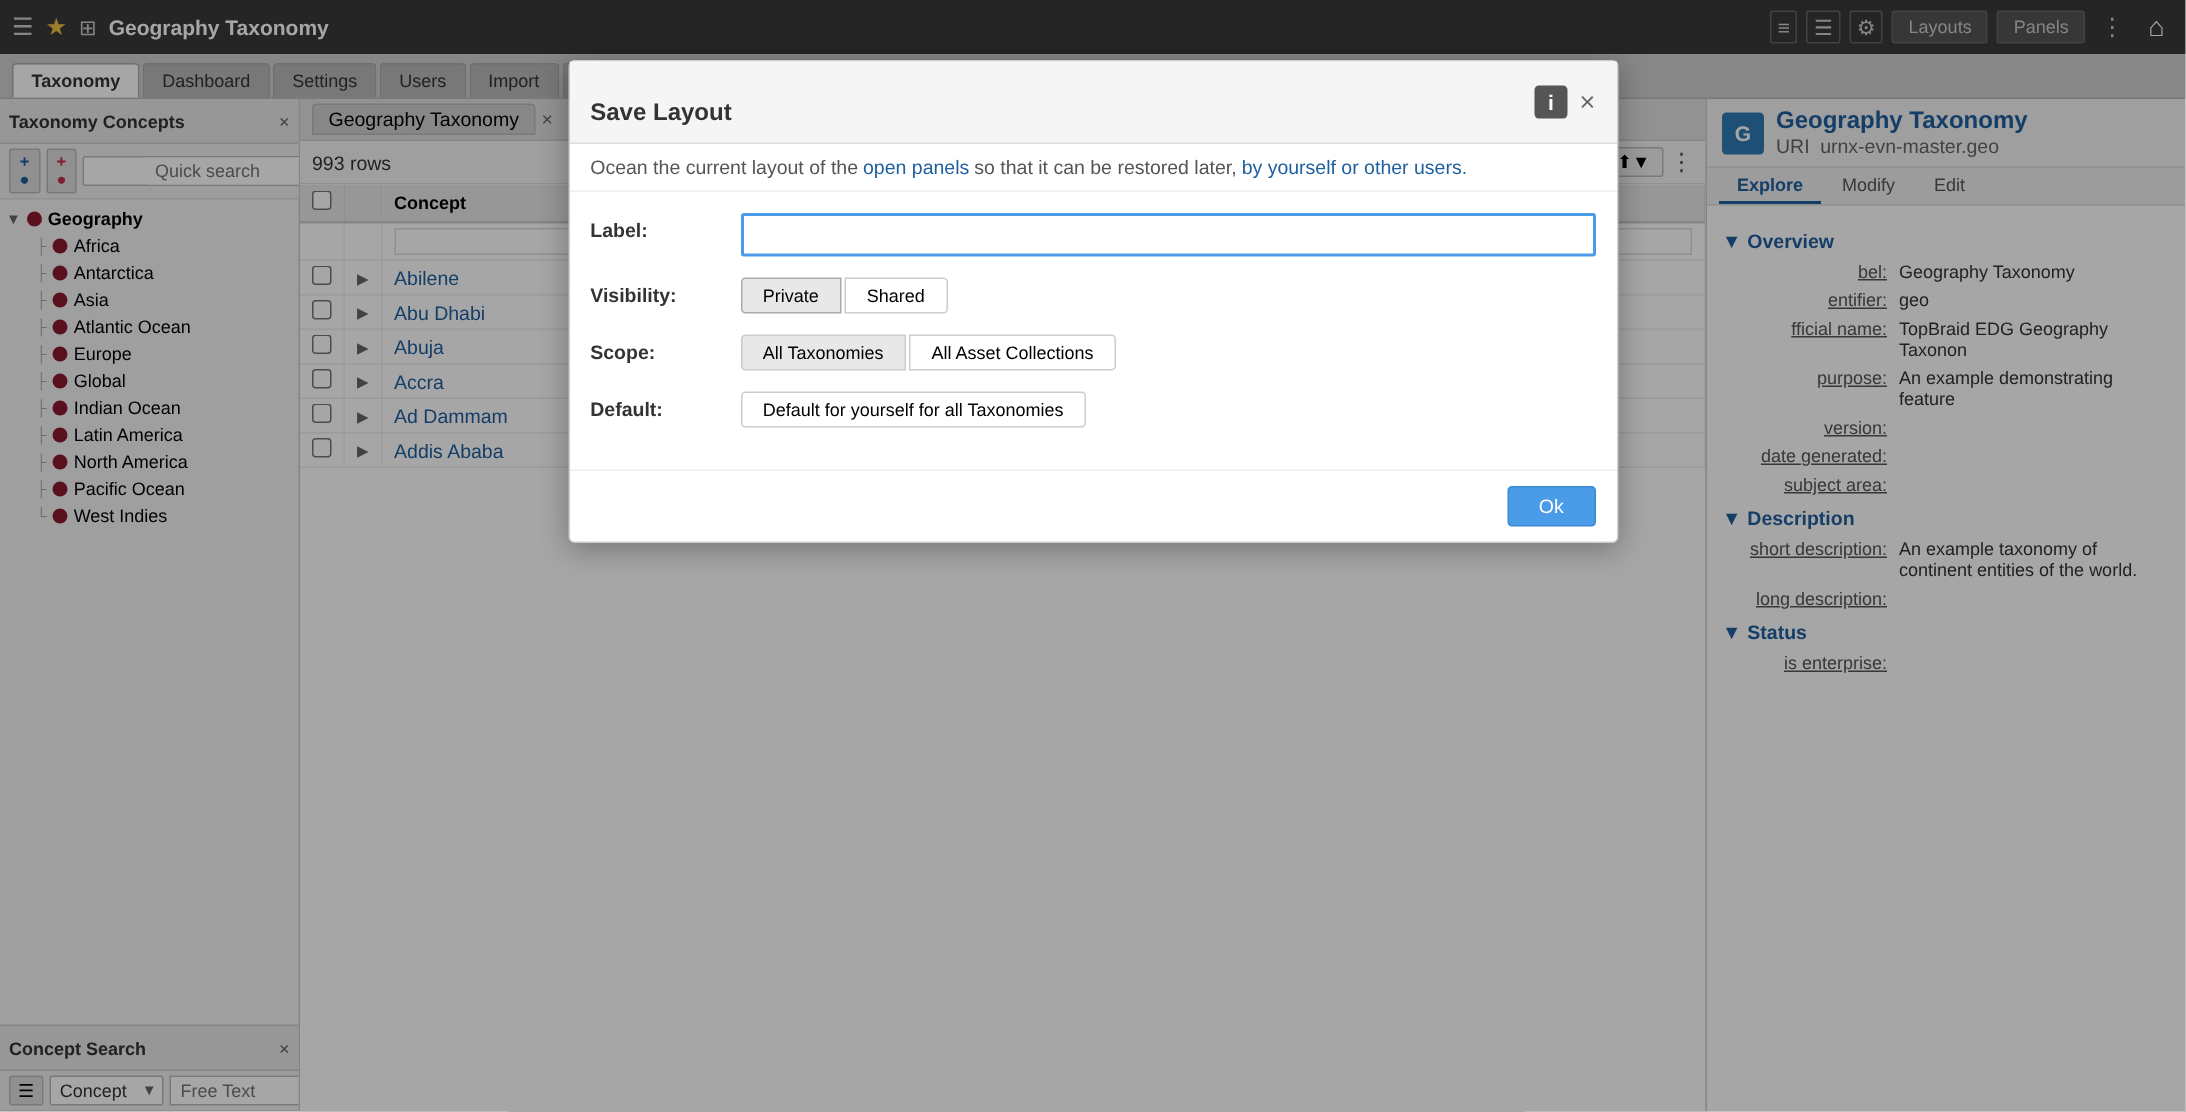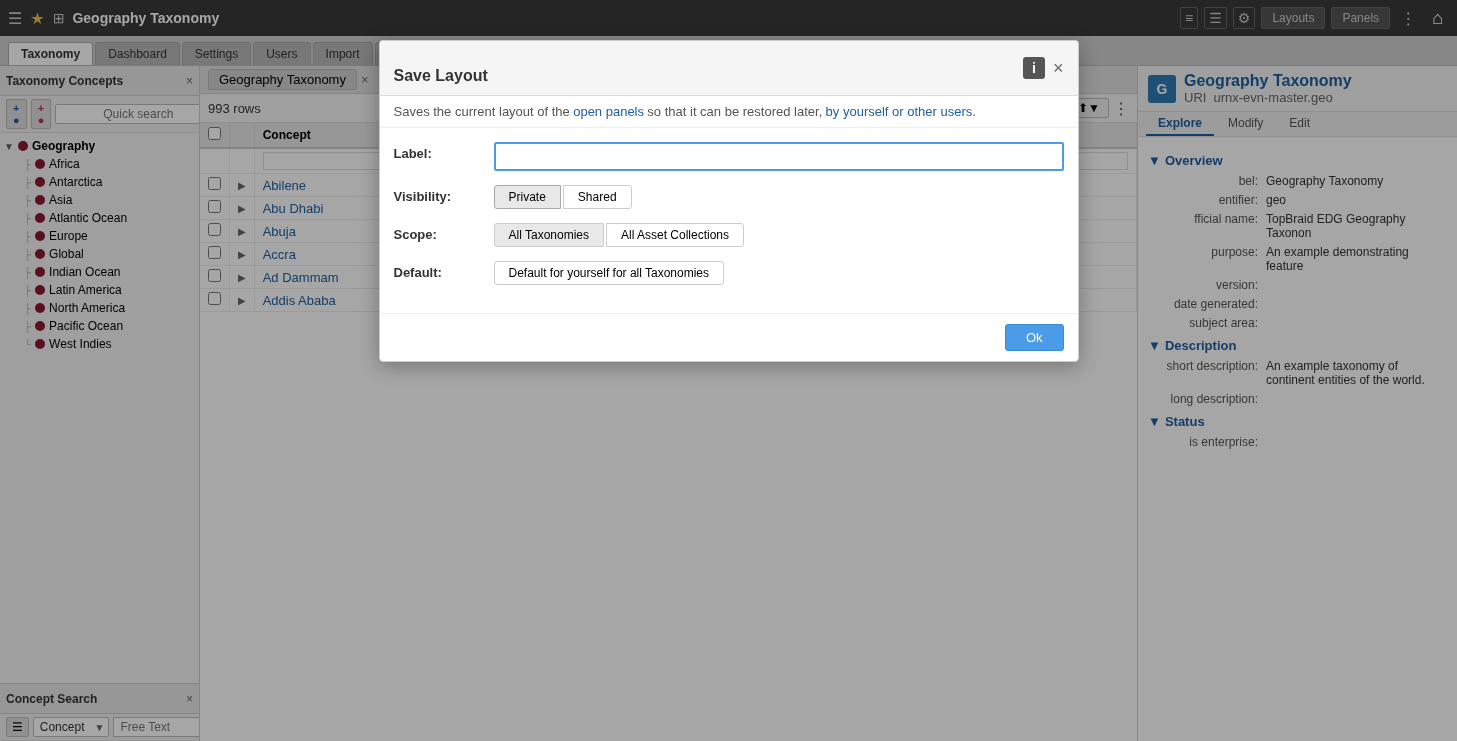--- a/index.html
+++ b/index.html
@@ -283,21 +283,21 @@
       display: flex;
       align-items: center;
       gap: 4px;
     }
     .field-row {
       display: flex;
       margin-bottom: 5px;
       align-items: flex-start;
       gap: 8px;
     }
-    .field-label { color: #555; font-size: 12px; width: 110px; flex-shrink: 0; text-align: right; }
+    .field-label { color: #555; font-size: 12px; width: 110px; flex-shrink: 0; text-align: right; text-decoration: underline; }
     .field-value { color: #333; font-size: 12px; flex: 1; }
     .field-link { color: #2060a0; cursor: pointer; }
     .dropdown-arrow { font-size: 10px; color: #555; }
 
     
     .overlay {
       position: absolute;
       top: 0; left: 0; right: 0; bottom: 0;
       background: rgba(0,0,0,0.35);
       z-index: 100;
@@ -719,21 +719,21 @@
 
 <div class="overlay"></div>
 
 <div class="modal">
   <div class="modal-header">
     <span class="modal-title">Save Layout</span>
     <div class="modal-info-icon">i</div>
     <span class="modal-close">×</span>
   </div>
   <div class="modal-subtitle">
-    <span>Saves the current layout of the</span>
+    <span>Ocean the current layout of the</span>
     <a>open panels</a>
     <span>so that it can be restored later,</span>
     <a>by yourself or other users.</a>
   </div>
   <div class="modal-body">
 
     <div class="modal-row">
       <span class="modal-label">Label:</span>
       <div class="modal-field">
         <input class="modal-text-input" type="text" style="">

